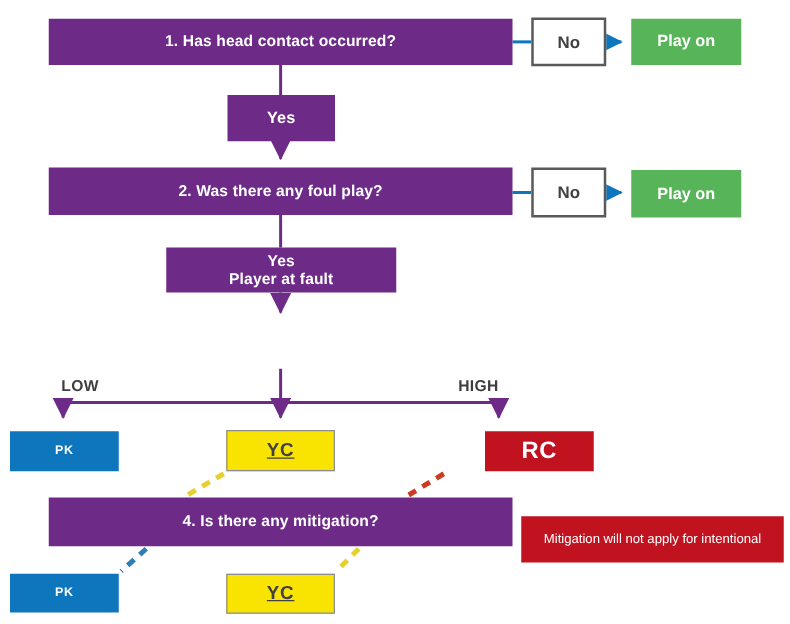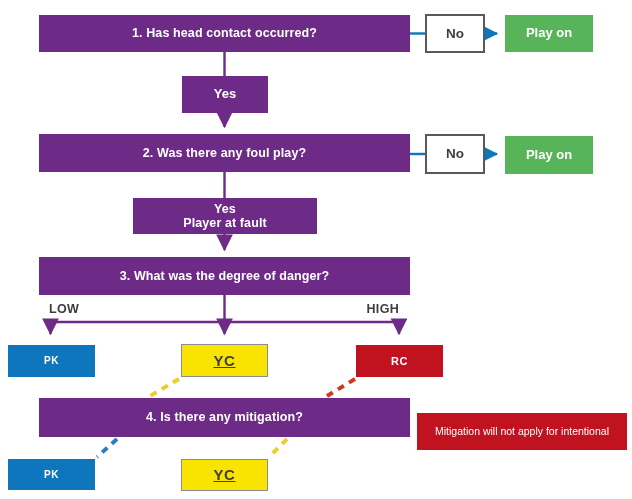--- a/index.html
+++ b/index.html
@@ -9,21 +9,21 @@
   }
   svg.connectors{position:absolute;left:0;top:0;z-index:1;}
   .bx{
     position:absolute;box-sizing:border-box;z-index:2;
     display:flex;flex-direction:column;align-items:center;justify-content:center;
     text-align:center;font-weight:700;line-height:1.15;
   }
   .purple{background:var(--c-purple);color:#fff;font-size:12.5px;letter-spacing:.1px;}
   .blue{background:var(--c-blue);color:#fff;font-size:10px;letter-spacing:.6px;}
   .yellow{background:var(--c-yellow);color:var(--c-dark-text);border:1.5px solid var(--c-yc-border);font-size:15px;letter-spacing:.6px;text-decoration:underline;}
-  .redbx{background:var(--c-red);color:#fff;font-size:11px;letter-spacing:.6px;}
+  .redbx{background:var(--c-red);color:#fff;font-size:19px;letter-spacing:.6px;margin-left:32px;}
   .green{background:var(--c-green);color:#fff;font-size:13px;}
   .whitebx{background:#fff;border:2px solid var(--c-no-box-border);color:var(--c-dark-text);font-size:13.5px;align-items:center;}
   .note{background:var(--c-red);color:#fff;font-weight:400;font-size:10.5px;line-height:1.3;margin-top:13px;}
   .note span{display:block;white-space:nowrap;}
   .sidelabel{position:absolute;z-index:2;font-weight:700;font-size:12.5px;color:#3e3e40;letter-spacing:.3px;}
   .con-purple{stroke:var(--c-purple);stroke-width:2.4;fill:none;}
   .con-blue{stroke:var(--c-blue);stroke-width:2.4;fill:none;}
   .dash{stroke-width:4;fill:none;stroke-dasharray:7 6;}
   .dash-yellow{stroke:var(--c-yellow-dash);}
   .dash-red{stroke:var(--c-red-dash);}
@@ -92,23 +92,20 @@
   </div>
   <div class="bx green" style="left:505px;top:136px;width:88px;height:38px">
     <span>Play on</span>
   </div>
 
   <div class="bx purple" style="left:133px;top:198px;width:184px;height:36px;font-size:12.5px">
     <span>Yes</span>
     <span>Player at fault</span>
   </div>
 
-  <div class="bx purple" style="left:39px;top:257px;width:371px;height:38px">
-    <span>3. What was the degree of danger?</span>
-  </div>
 
   <div class="sidelabel" style="left:49px;top:302px">LOW</div>
   <div class="sidelabel" style="left:359px;top:302px;width:40px;text-align:right">HIGH</div>
 
   <div class="bx blue" style="left:8px;top:345px;width:87px;height:32px">
     <span>PK</span>
   </div>
   <div class="bx yellow" style="left:181px;top:344px;width:87px;height:33px">
     <span>YC</span>
   </div>

